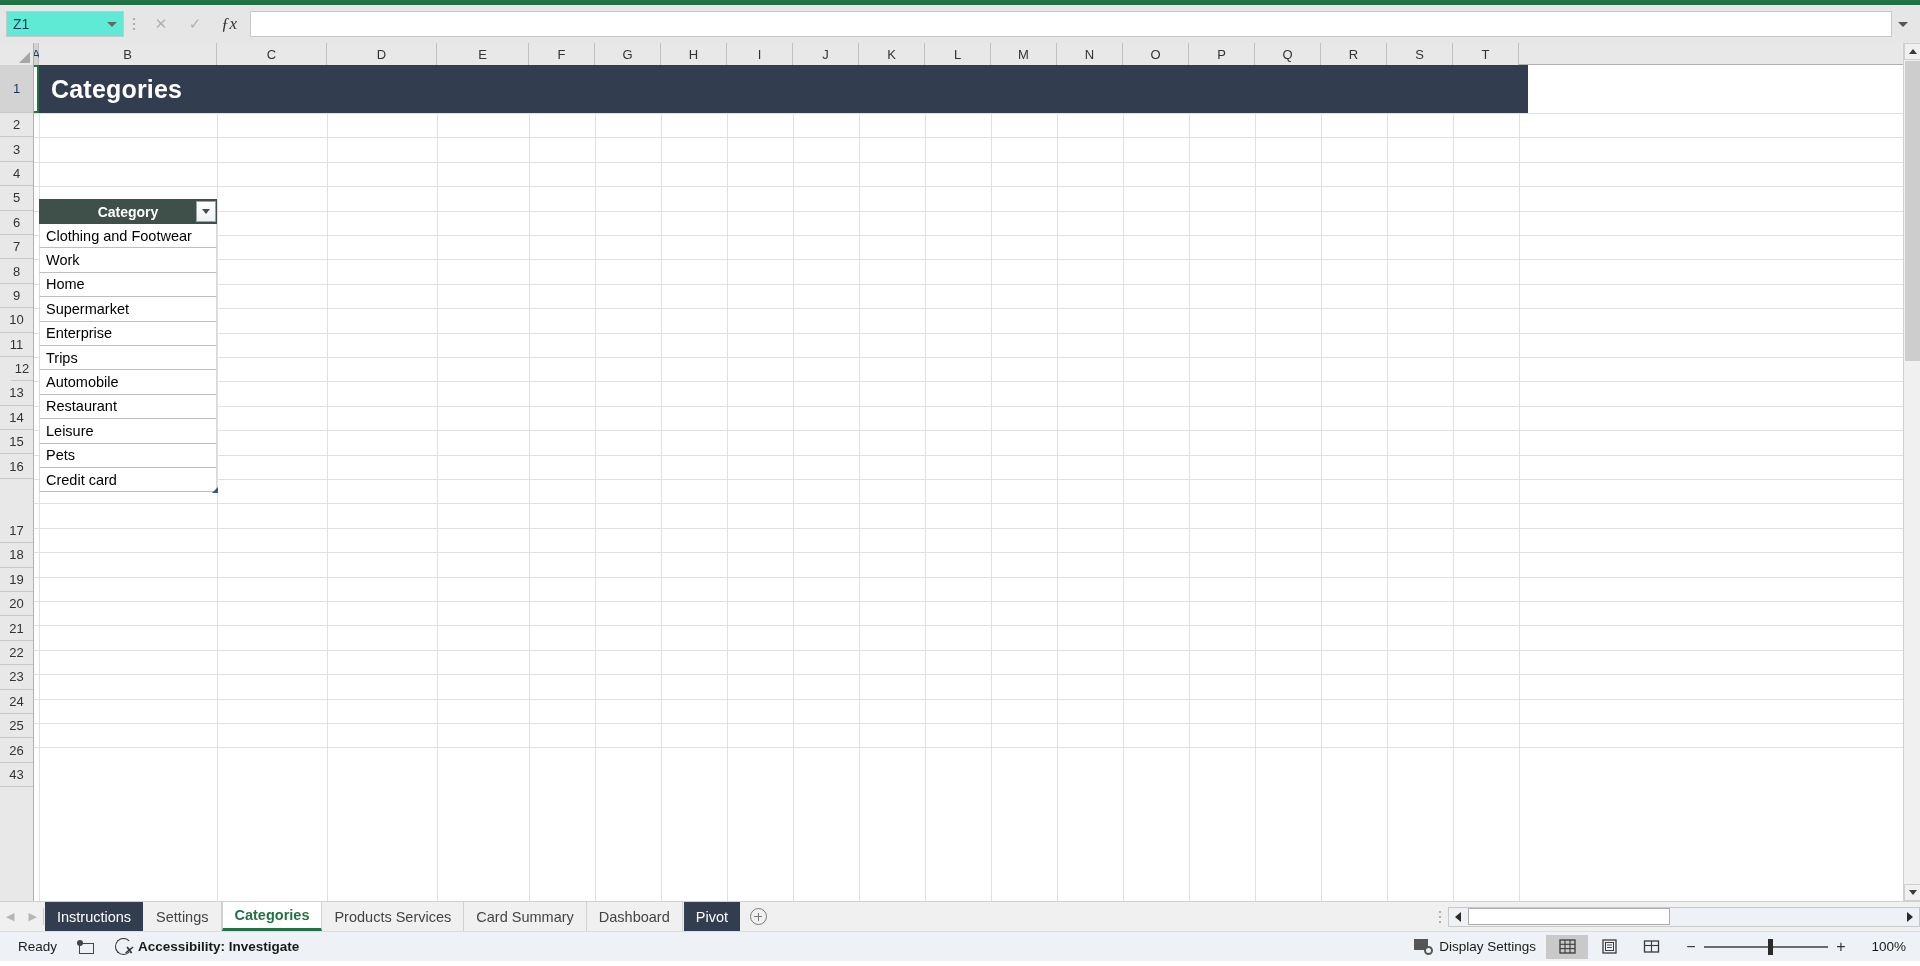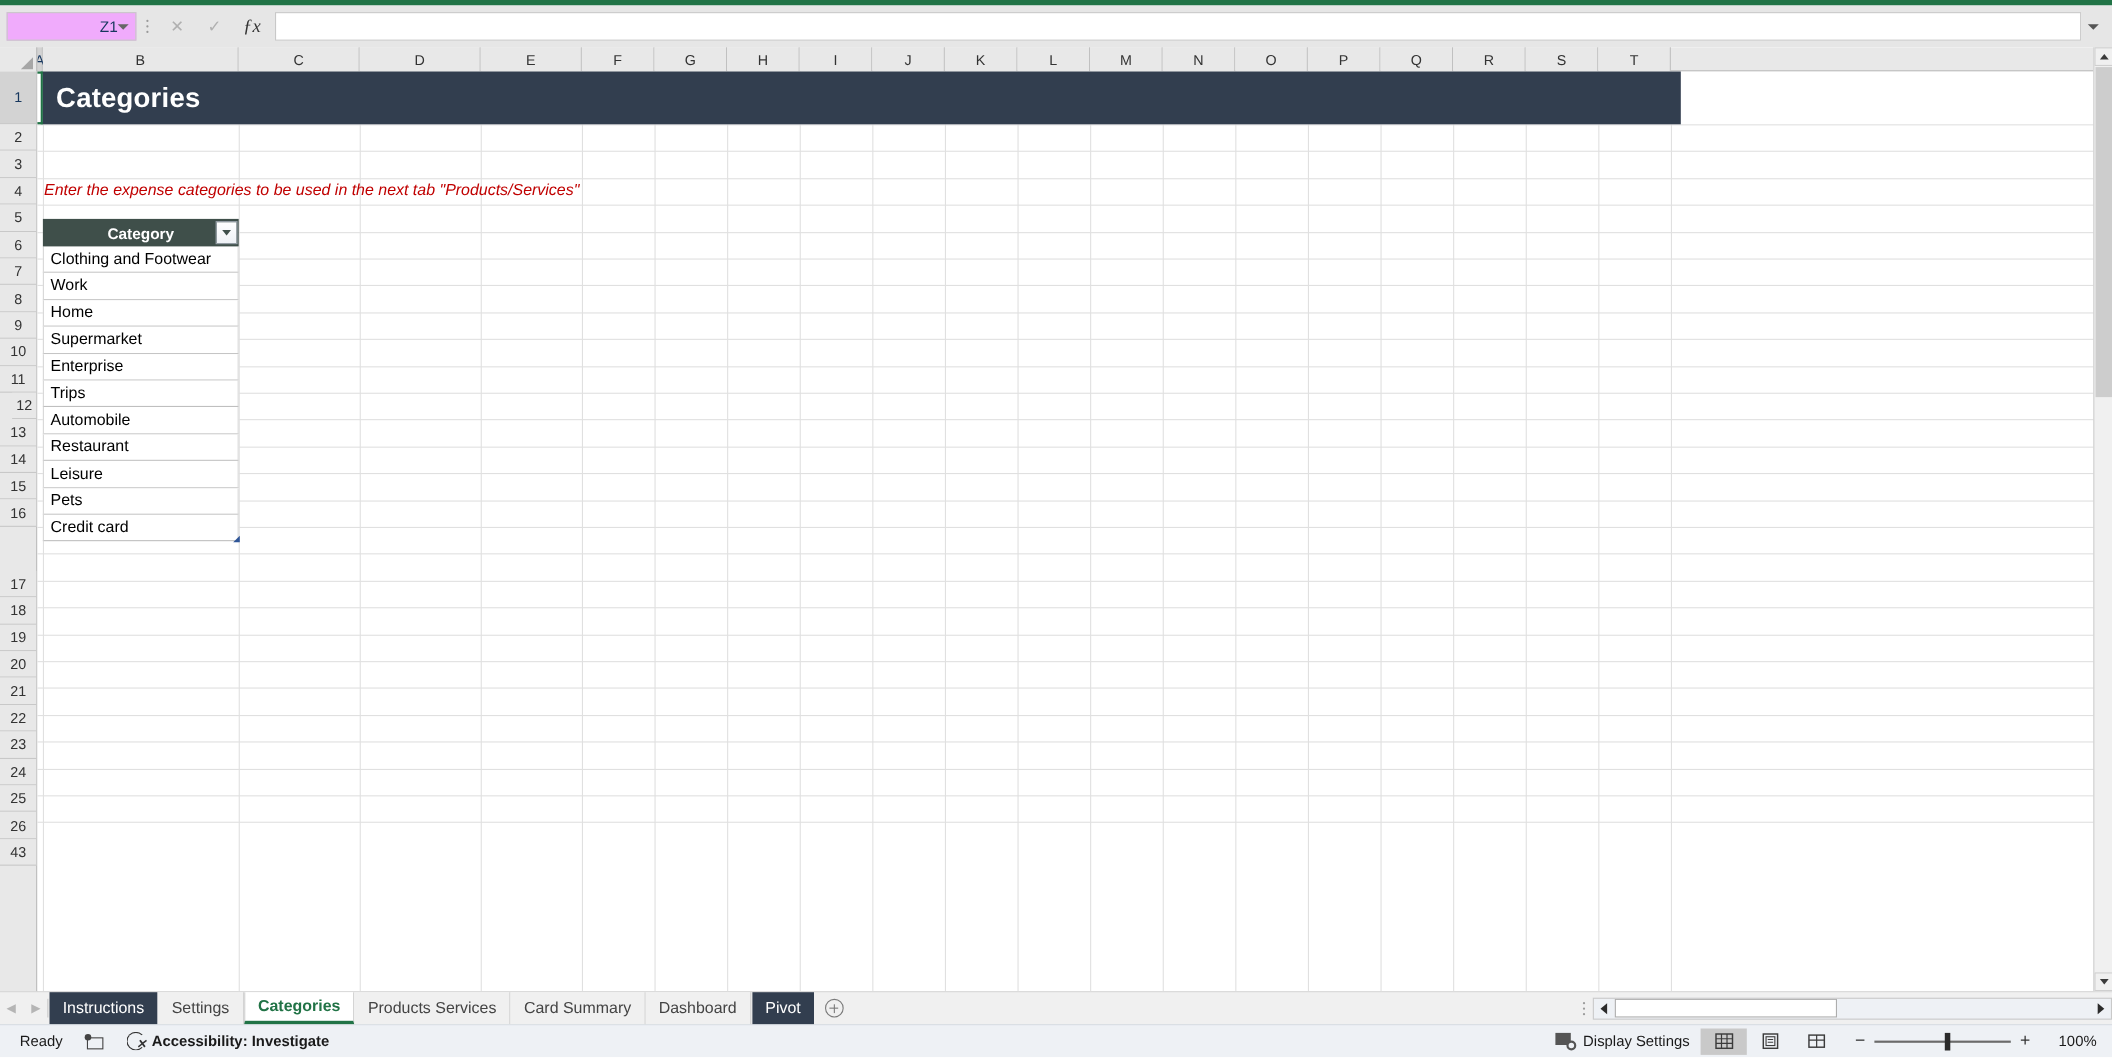--- a/index.html
+++ b/index.html
@@ -17,25 +17,25 @@
   .formula-row {
     height: 38px;
     background: #e6e6e6;
     display: flex;
     align-items: center;
     padding: 0 6px;
     gap: 0;
   }
   .name-box {
     width: 118px; height: 26px;
-    background: #f0abfc;
+    background: #5eead4;
     border: 1px solid #c8c8c8;
     display: flex; align-items: center;
     padding: 0 6px;
-    font-size: 14px; color: #1f3864; text-align: right;
+    font-size: 14px; color: #1f3864;
   }
   .name-box .nb-text { flex: 1; color: #17375e; font-size: 14px; }
   .name-box .nb-caret {
     width: 0; height: 0;
     border-left: 5px solid transparent;
     border-right: 5px solid transparent;
     border-top: 5px solid #666;
   }
   .grip-dots {
     width: 20px; height: 26px;
@@ -414,21 +414,20 @@
           <div class="hline" style="top: 658px;"></div>
           <div class="hline" style="top: 682.4px;"></div>
         </div>
 
       <div class="active-cell"></div>
 
       <div class="title-banner">
         <span>Categories</span>
       </div>
 
-      <div class="note-text">Enter the expense categories to be used in the next tab "Products/Services"</div>
 
       <div class="tbl">
         <div class="tbl-head">
           <span class="lbl">Category</span>
           <span class="filter-btn"></span>
         </div>
         <div id="tblrows">
             <div class="tbl-row">Clothing and Footwear</div>
             <div class="tbl-row">Work</div>
             <div class="tbl-row">Home</div>

